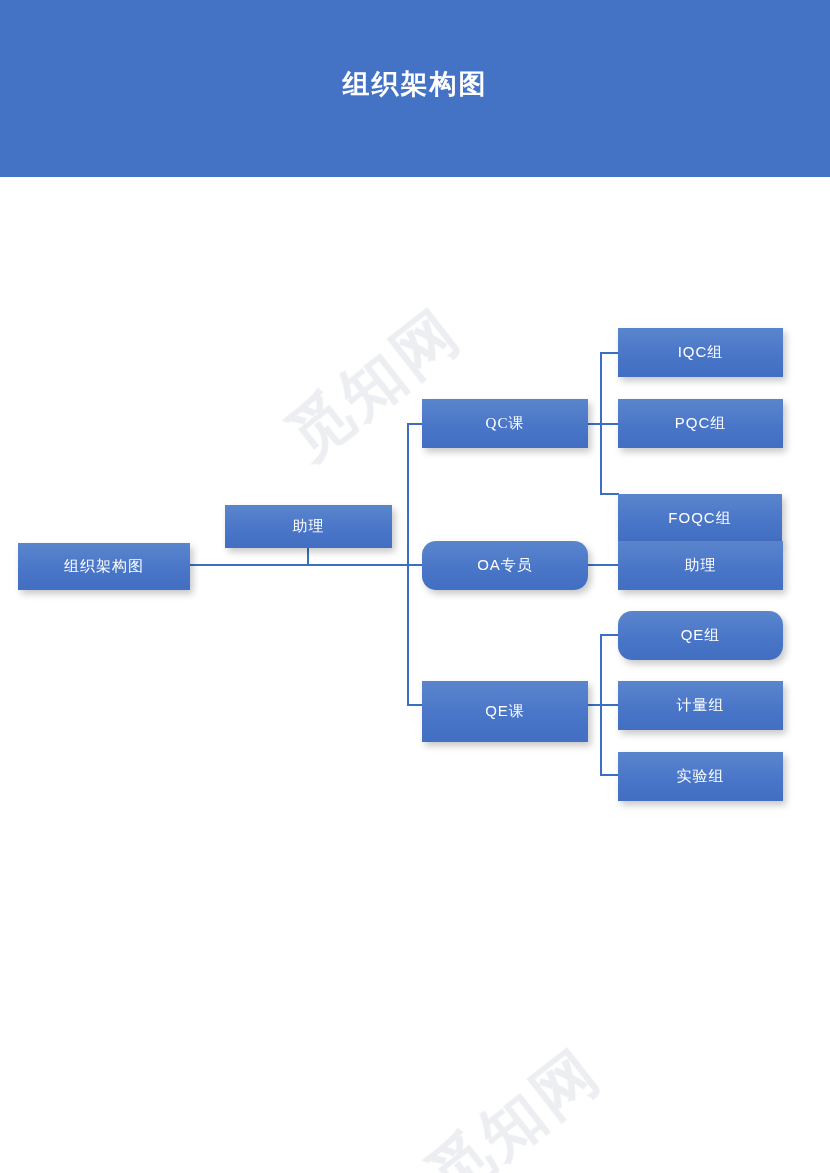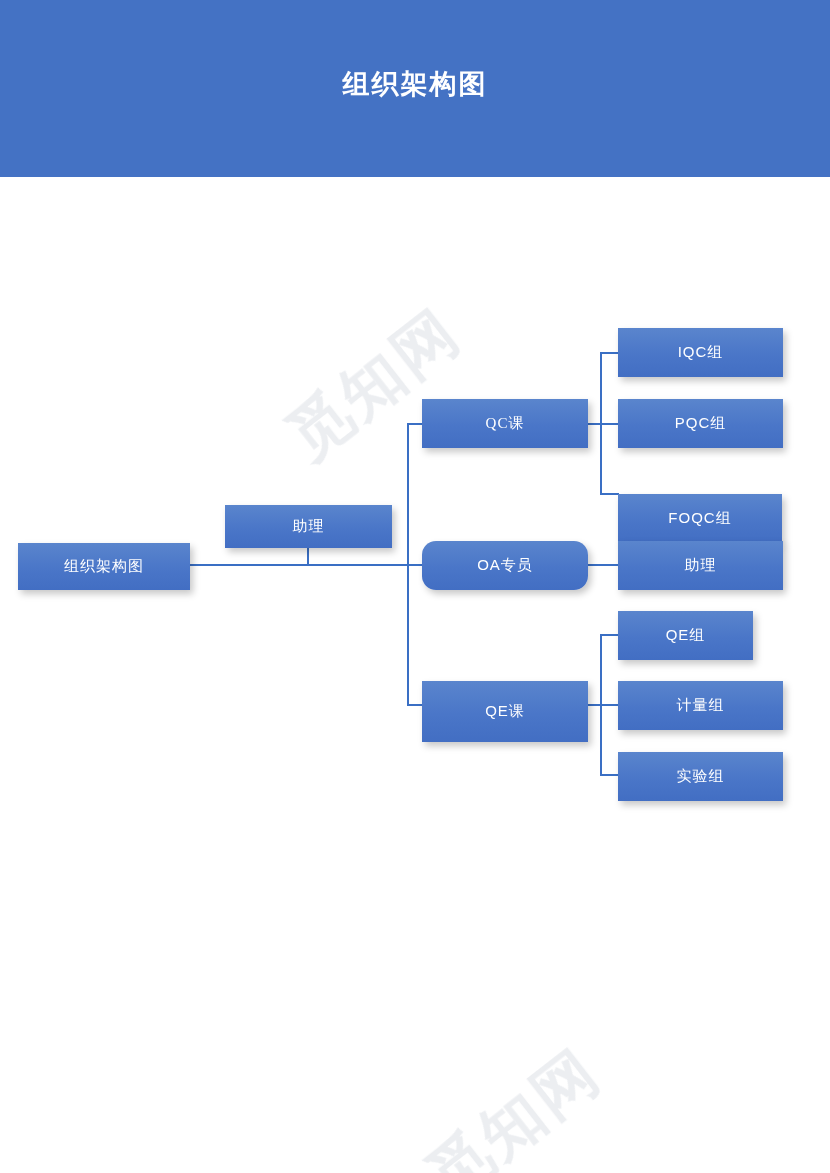--- a/index.html
+++ b/index.html
@@ -167,21 +167,21 @@
   </div>
 
   <div class="node" style="left:618px; top:293px; width:164px; height:49px;margin-top:24px;">
     <span>FOQC组</span>
   </div>
 
   <div class="node" style="left:618px; top:364px; width:165px; height:49px;">
     <span>助理</span>
   </div>
 
-  <div class="node" style="left:618px; top:434px; width:135px; height:49px;">
+  <div class="node" style="left:618px; top:434px; width:165px; height:49px;border-radius:14px;">
     <span>QE组</span>
   </div>
 
   <div class="node" style="left:618px; top:575px; width:165px; height:49px;">
     <span>实验组</span>
   </div>
 
   <div class="node" style="left:618px; top:504px; width:165px; height:49px;">
     <span>计量组</span>
   </div>

